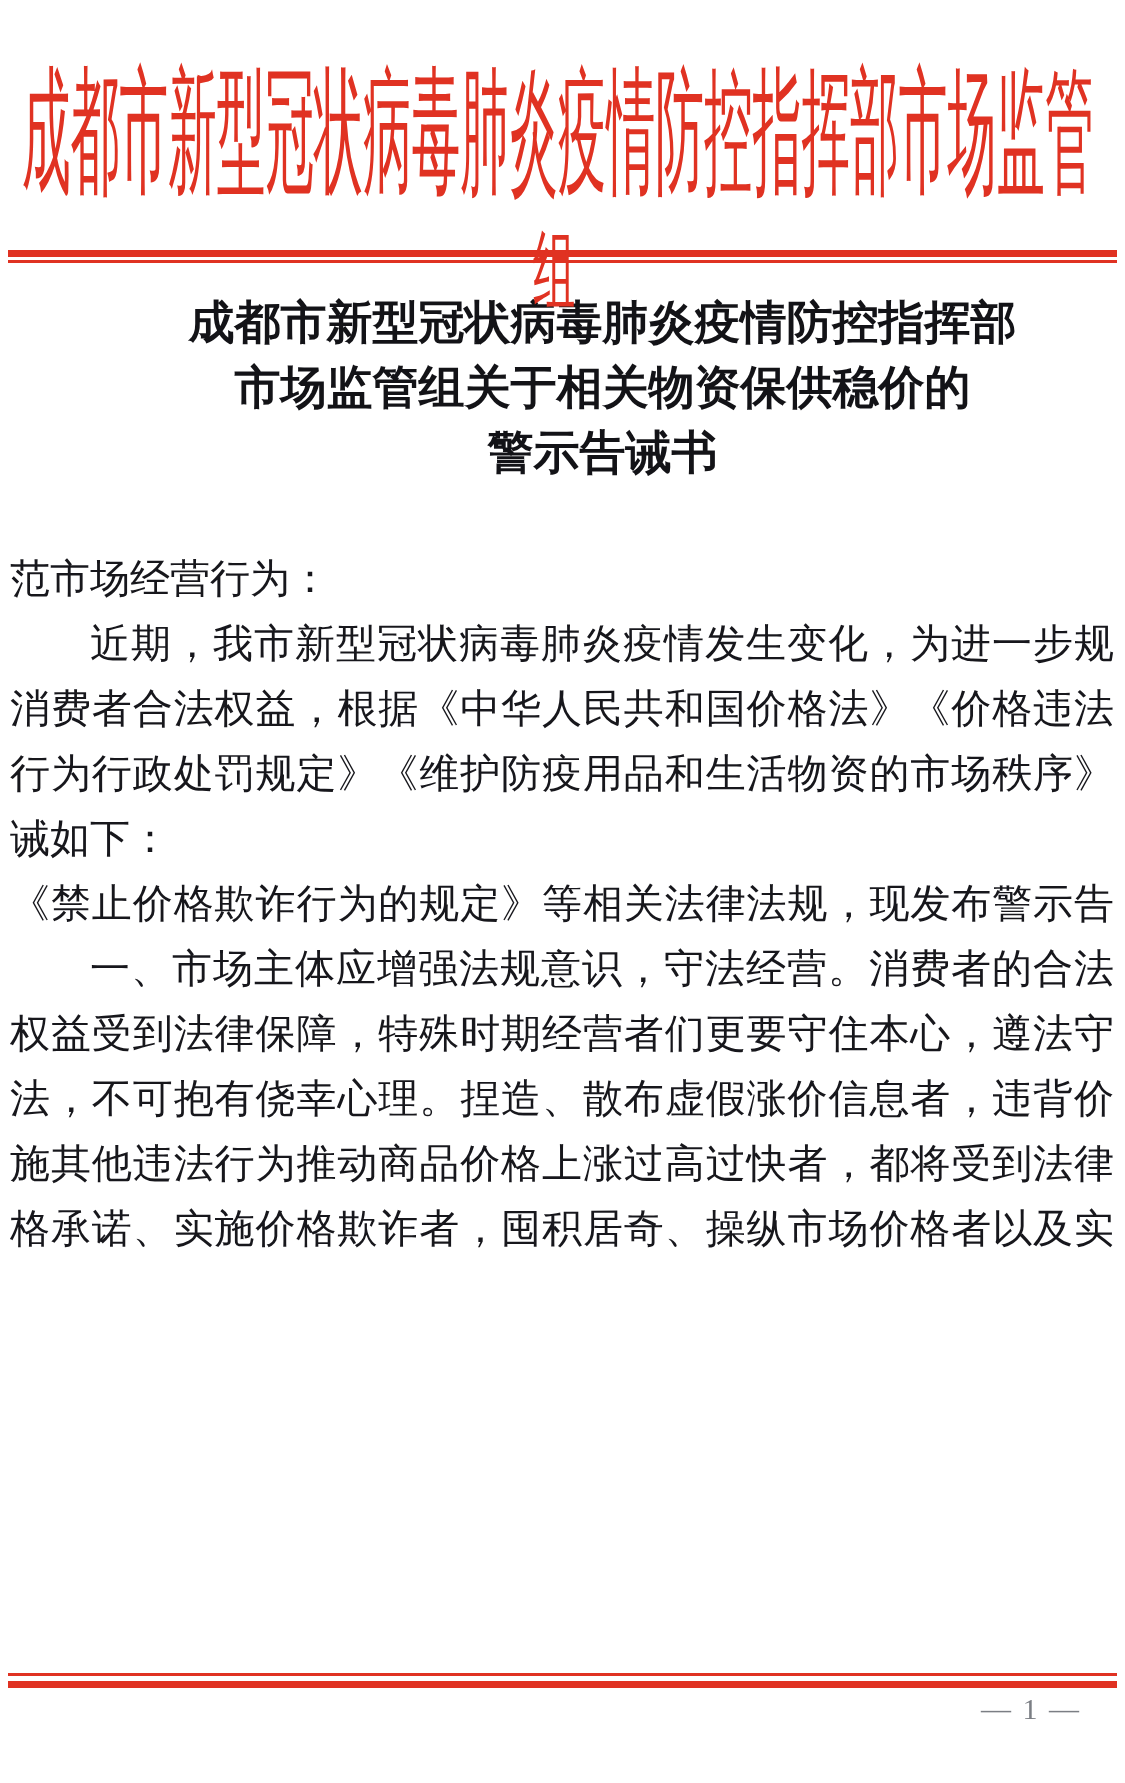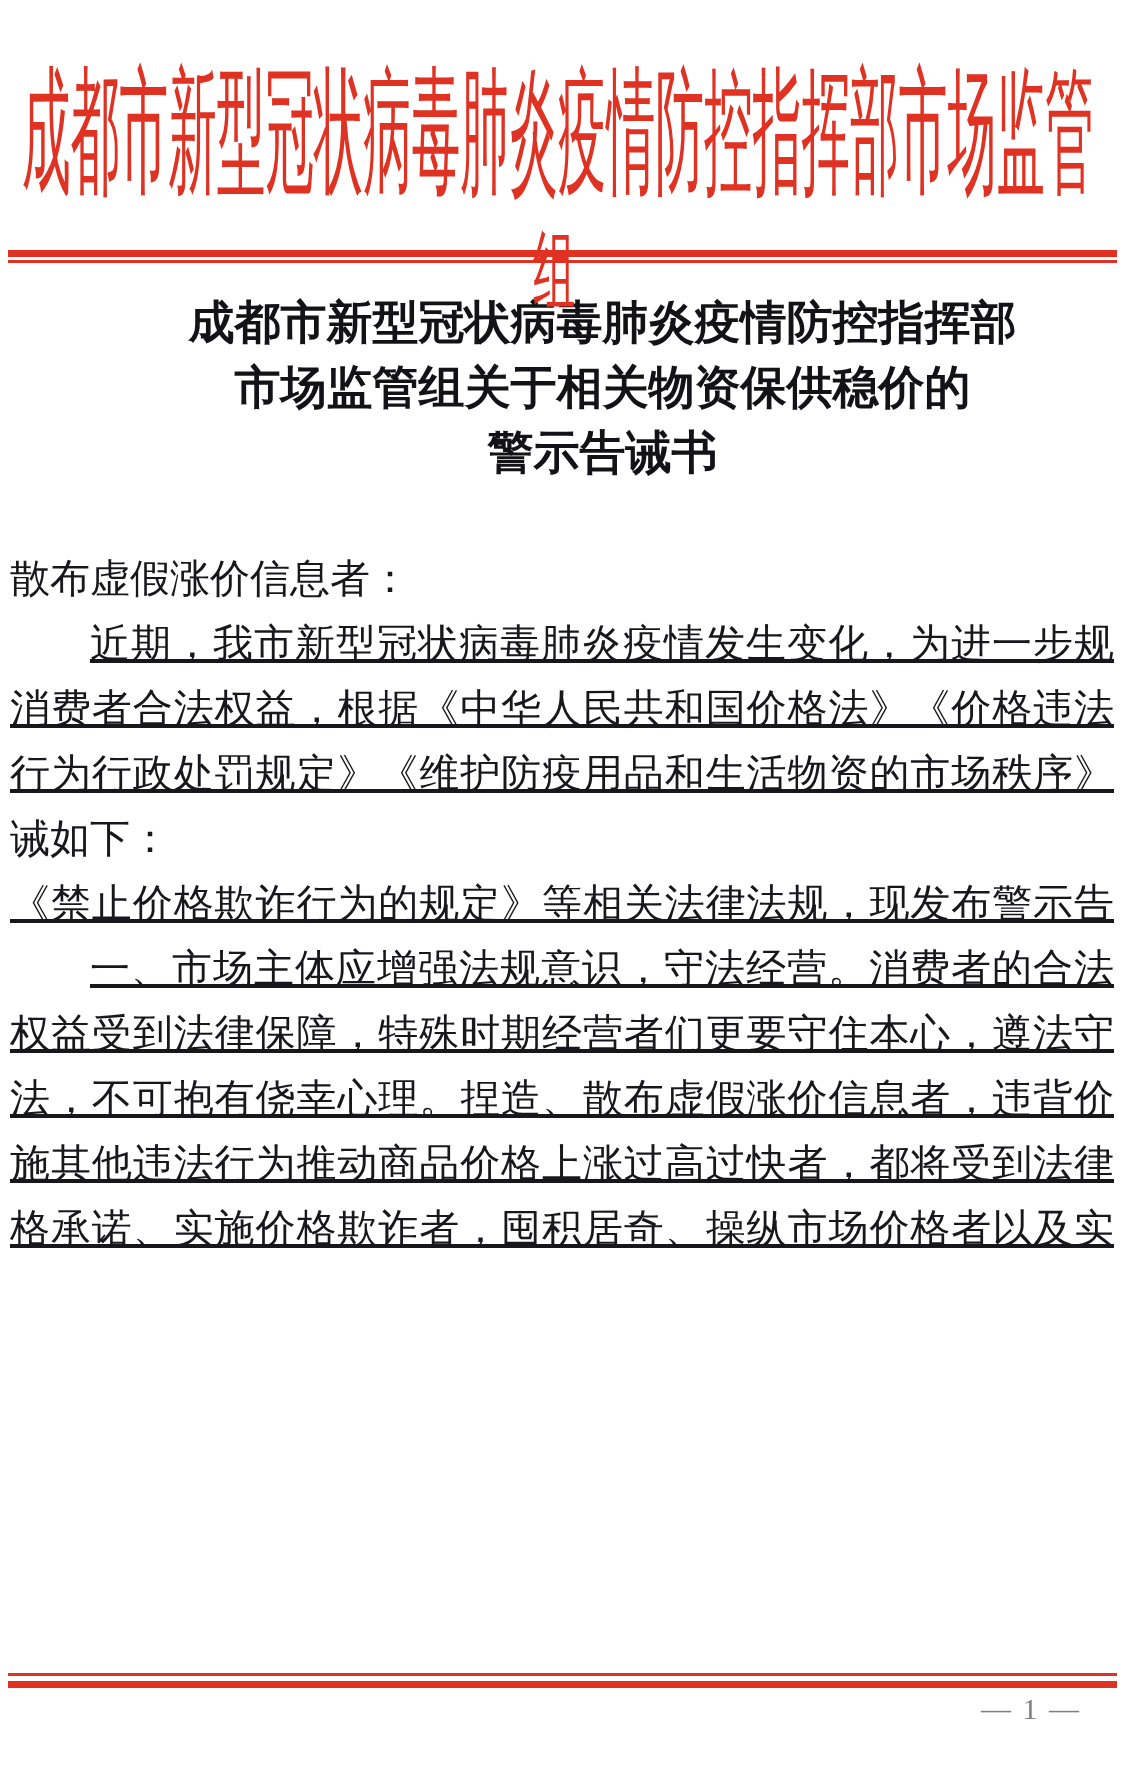--- a/index.html
+++ b/index.html
@@ -55,21 +55,20 @@
     font-family:"Liberation Serif", serif;
     font-size:40px;line-height:65px;
   }
   .bl{white-space:nowrap;}
   .bl.jf{
     white-space:normal;
     text-align:justify;
     text-align-last:justify;
     overflow:hidden;
     height:65px;
-    text-decoration:underline;
   }
   .bl.ind{text-indent:2em;}
   
   .page-num{
     position:absolute;right:44px;top:1694px;
     color:#7b7e84;
     font-family:"Liberation Serif", serif;
     font-size:30px;line-height:30px;
     letter-spacing:2px;
   }
@@ -85,21 +84,21 @@
   <div class="rule rule-top-thick"></div>
   <div class="rule rule-top-thin"></div>
 
   <div class="doc-title">
     <div>成都市新型冠状病毒肺炎疫情防控指挥部</div>
     <div>市场监管组关于相关物资保供稳价的</div>
     <div>警示告诫书</div>
   </div>
 
   <div class="body-block">
-    <div class="bl">散布虚假涨价信息者：</div>
+    <div class="bl">范市场经营行为：</div>
     <div class="bl jf ind">近期，我市新型冠状病毒肺炎疫情发生变化，为进一步规</div>
     <div class="bl jf">消费者合法权益，根据《中华人民共和国价格法》《价格违法</div>
     <div class="bl jf">行为行政处罚规定》《维护防疫用品和生活物资的市场秩序》</div>
     <div class="bl">诫如下：</div>
     <div class="bl jf">《禁止价格欺诈行为的规定》等相关法律法规，现发布警示告</div>
     <div class="bl jf ind">一、市场主体应增强法规意识，守法经营。消费者的合法</div>
     <div class="bl jf">权益受到法律保障，特殊时期经营者们更要守住本心，遵法守</div>
     <div class="bl jf">法，不可抱有侥幸心理。捏造、散布虚假涨价信息者，违背价</div>
     <div class="bl jf">施其他违法行为推动商品价格上涨过高过快者，都将受到法律</div>
     <div class="bl jf">格承诺、实施价格欺诈者，囤积居奇、操纵市场价格者以及实</div>

